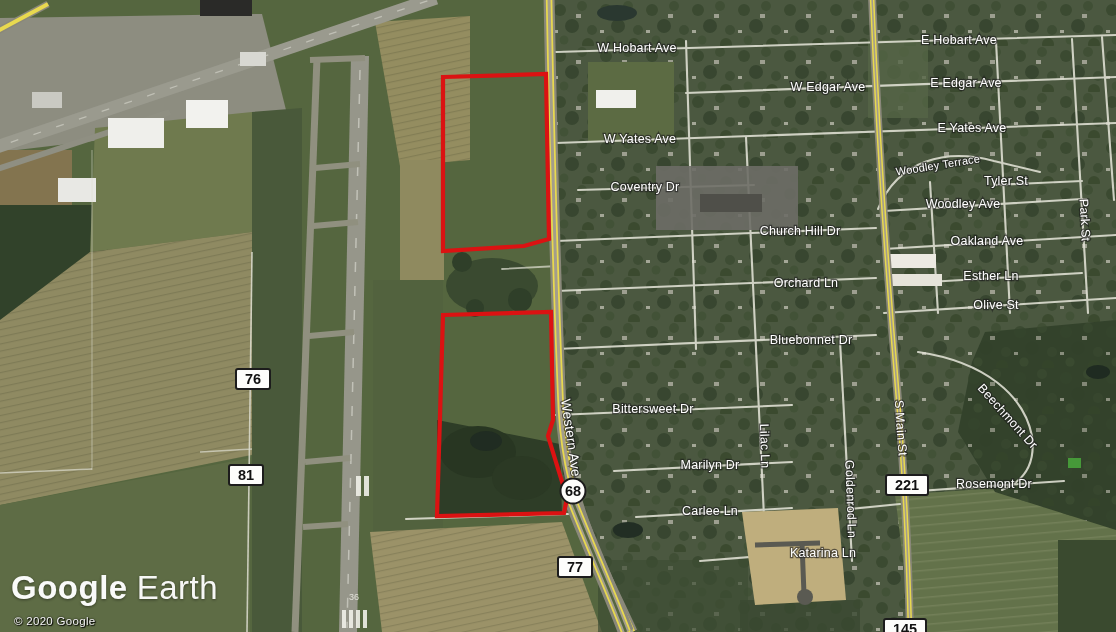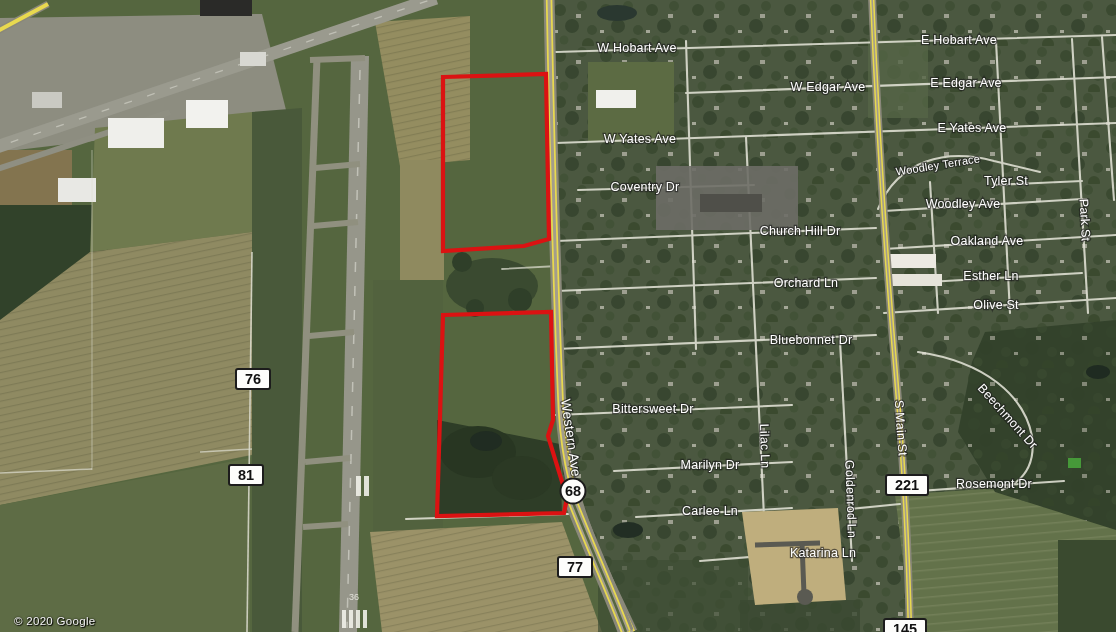--- a/index.html
+++ b/index.html
@@ -277,14 +277,17 @@
     <text class="lbl" x="764" y="446" transform="rotate(88,764,446)">Lilac Ln</text>
     <text class="lbl" x="850" y="499" transform="rotate(88,850,499)">Goldenrod Ln</text>
     <text class="lbl" x="710" y="512">Carlee Ln</text>
     <text class="lbl" x="823" y="554">Katarina Ln</text>
     <text class="lbl" x="900" y="428" transform="rotate(86,900,428)">S Main St</text>
     <text class="lbl" x="1007" y="417" transform="rotate(48,1007,417)">Beechmont Dr</text>
     <text class="lbl" x="994" y="485">Rosemont Dr</text>
   </g>
 </svg>
 
+  <div class="ge-logo">
+    <span class="p1">Google</span><span class="p2">Earth</span>
+  </div>
   <div class="copyright">© 2020 Google</div>
 </div>
 
 </body></html>

